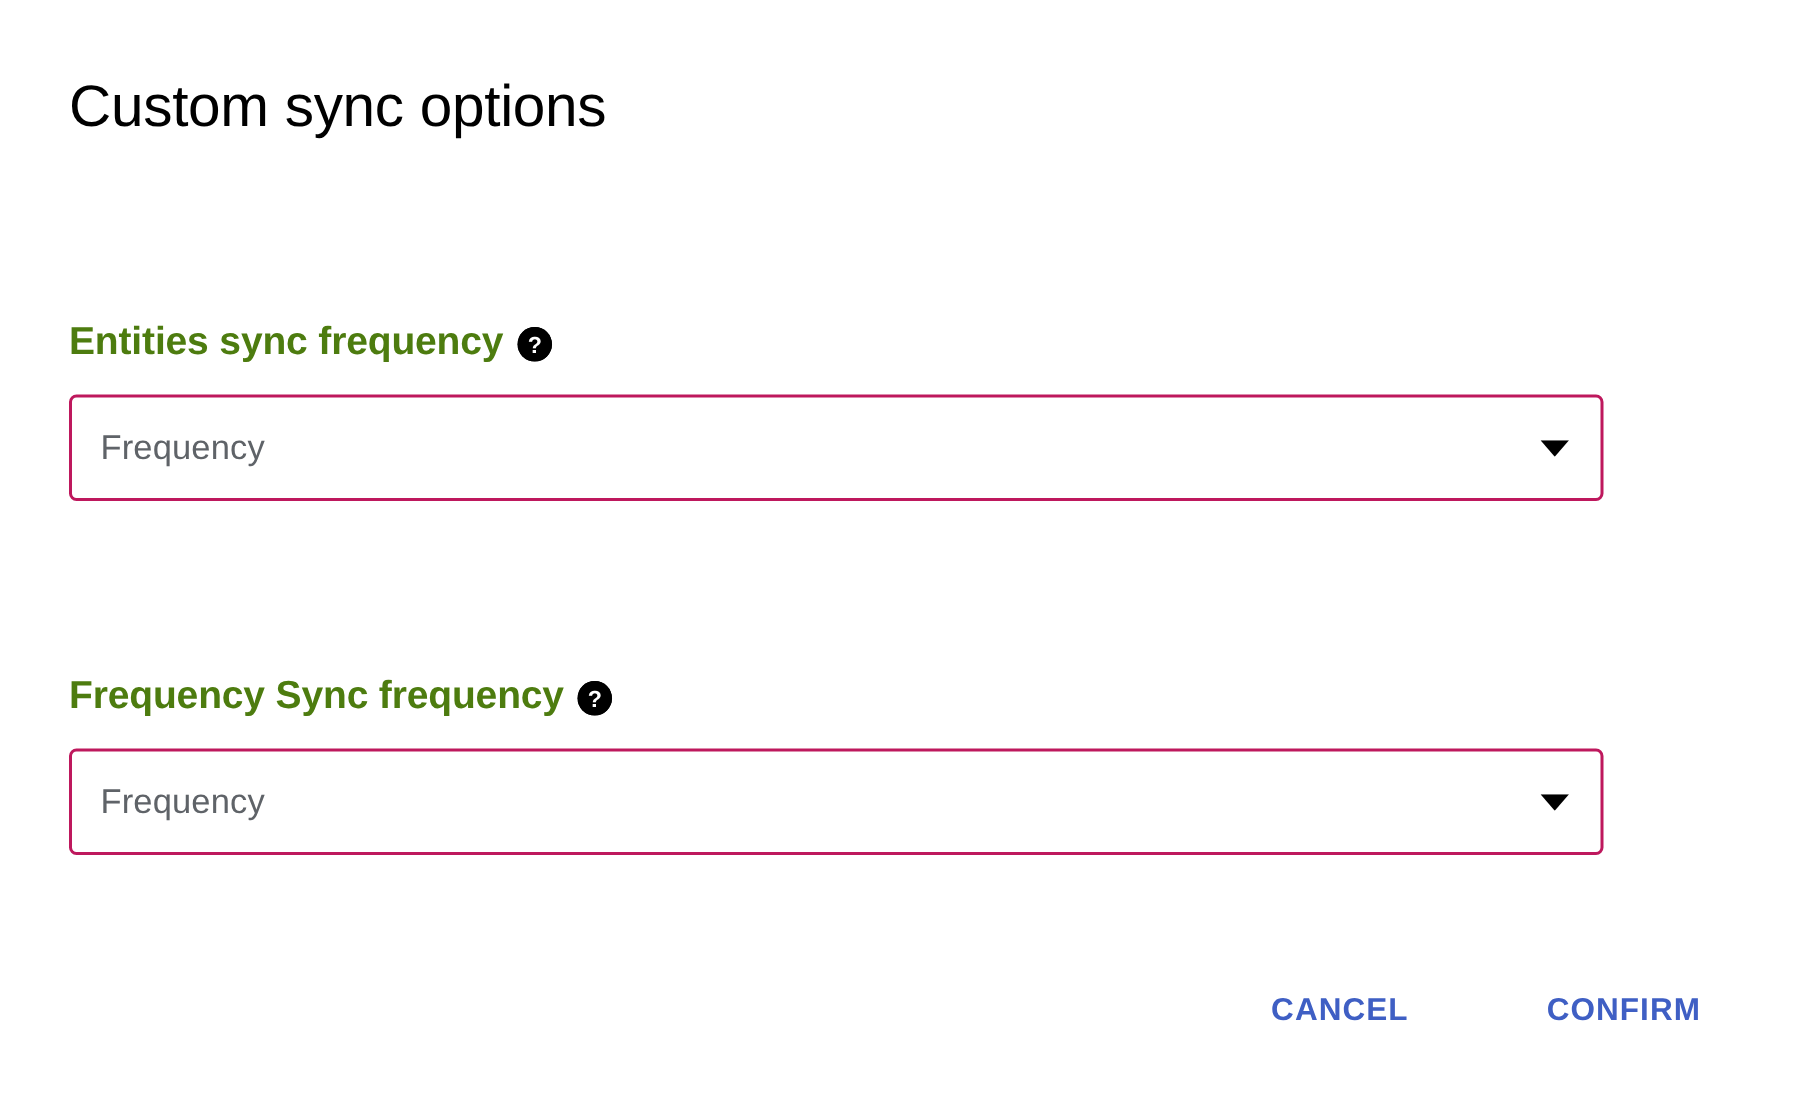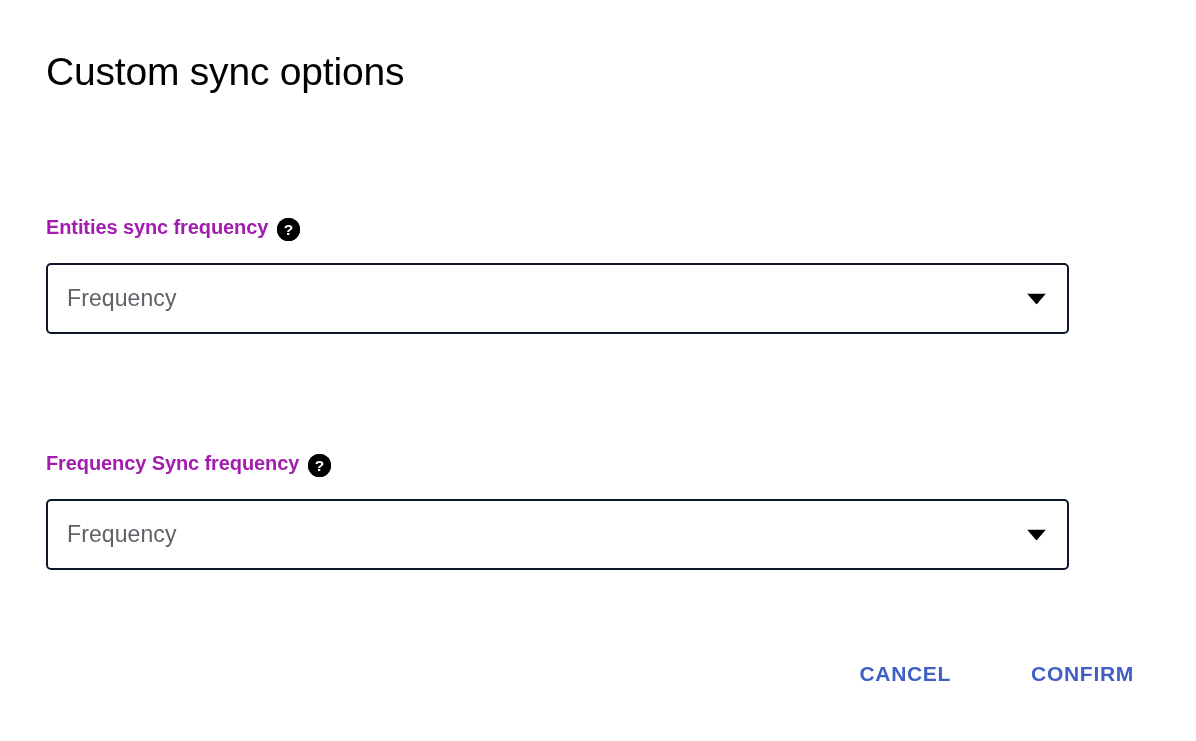--- a/index.html
+++ b/index.html
@@ -45,23 +45,23 @@
   .field-group.group-1 { top: 210px; }
   .field-group.group-2 { top: 446px; }
 
   .field-label-row {
     display: flex;
     align-items: center;
     gap: 9px;
     height: 34px;
   }
   .field-label {
-    font-size: 20px;
+    font-size: 26px;
     font-weight: 700;
-    color: #a21caf;
+    color: #4d7c0f;
     line-height: 34px;
     letter-spacing: -0.1px;
     white-space: nowrap;
   }
 
   
   .help-icon {
     display: inline-flex;
     align-items: center;
     justify-content: center;
@@ -76,21 +76,21 @@
   }
   .help-icon svg { display: block; }
 
   
   .select-wrap {
     margin-top: 19px;
     position: relative;
     width: 1023px;
     height: 71px;
     box-sizing: border-box;
-    border: 2px solid #0f172a;
+    border: 2px solid #be185d;
     border-radius: 5px;
     background: #ffffff;
     display: flex;
     align-items: center;
     cursor: pointer;
   }
   .select-value {
     font-size: 23px;
     font-weight: 400;
     color: #5f6368;
@@ -111,21 +111,21 @@
   }
   .select-arrow svg { display: block; }
 
   
   .actions {
     position: absolute;
     right: 48px;
     top: 655px;
     display: flex;
     align-items: center;
-    gap: 0;
+    gap: 12px;
   }
   .text-button {
     background: transparent;
     border: none;
     padding: 8px 14px;
     margin: 0;
     font-family: "Liberation Sans", sans-serif;
     font-size: 21px;
     font-weight: 700;
     letter-spacing: 0.7px;

